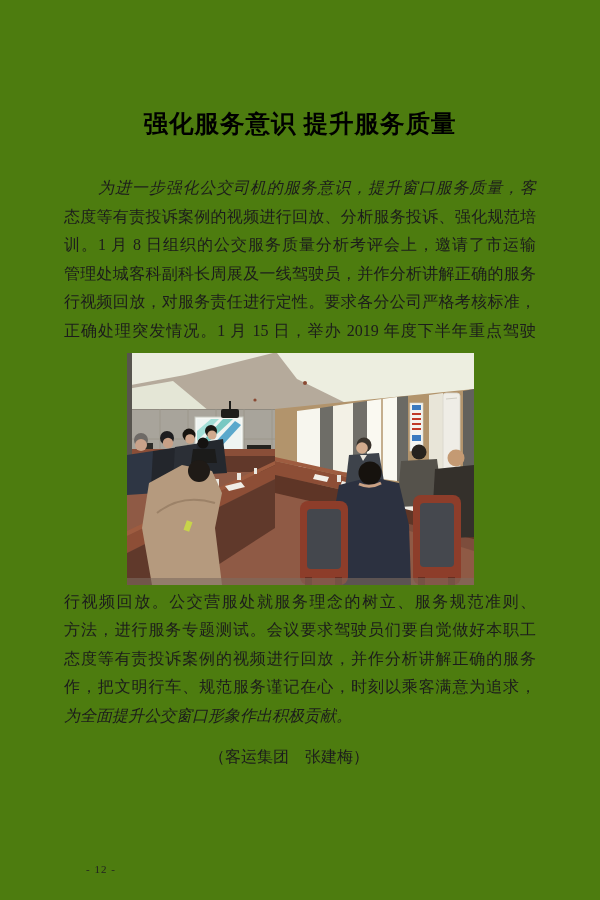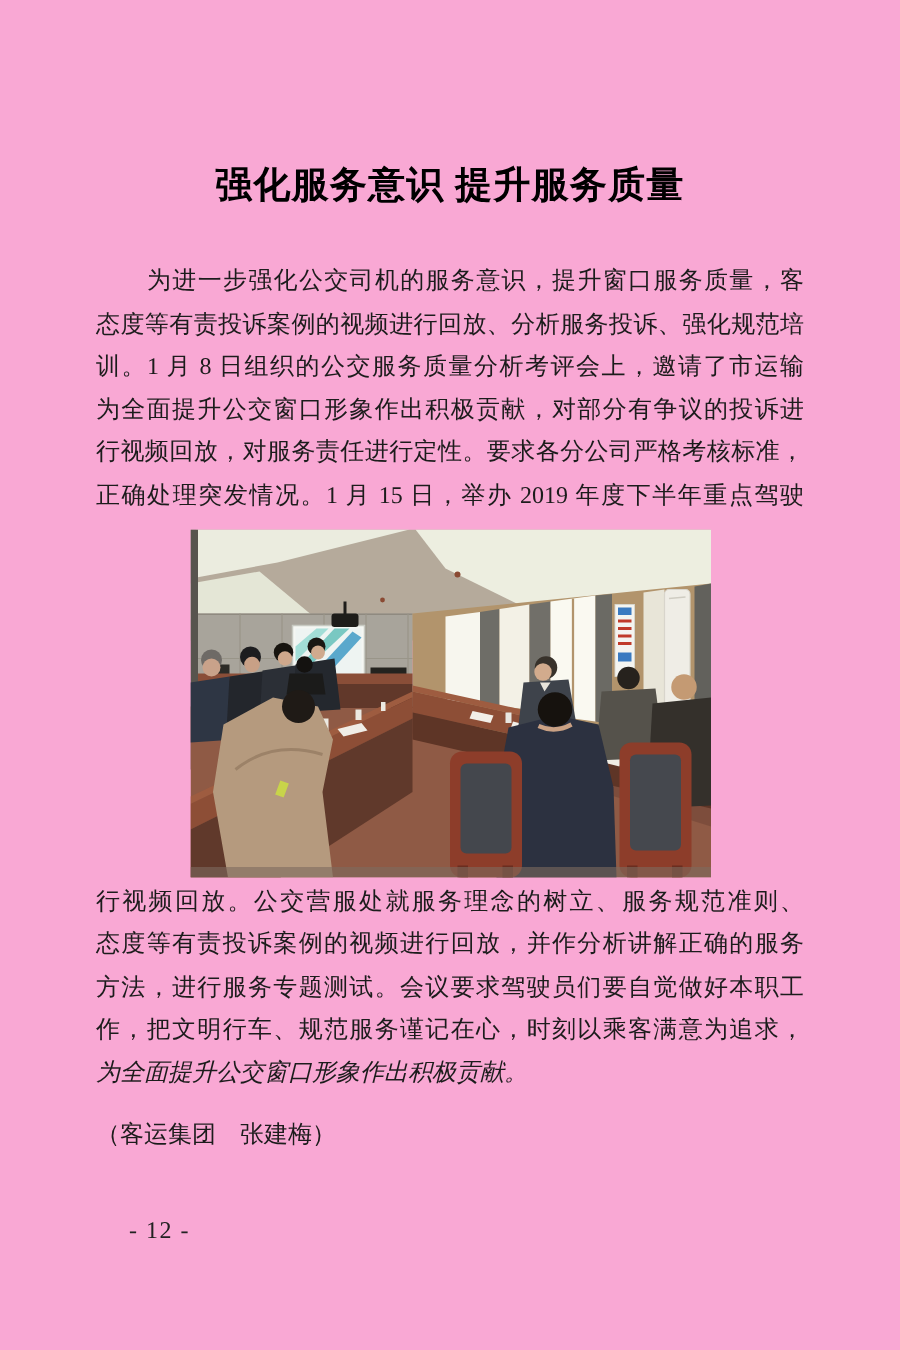--- a/index.html
+++ b/index.html
@@ -1,20 +1,20 @@
 <!DOCTYPE html>
 <html><head>
 <meta charset="utf-8">
 <style>
   html,body { margin:0; padding:0; background:#888; }
   .page {
     position:relative;
     width:600px; height:900px;
     margin:0 auto;
-    background:#f9a8d4;
+    background:#4d7c0f;
     font-family:"Liberation Serif","DejaVu Serif",serif;
     color:#1c1c1c;
     overflow:hidden;
   }
   .content { padding:0 64px; }
   .title {
     margin:0;
     padding-top:106px;
     text-align:center;
     font-size:24.5px;
@@ -24,55 +24,55 @@
     line-height:36px;
   }
   .body { margin-top:32px; }
   .line {
     font-size:16px;
     line-height:28.6px;
     text-align:justify;
     text-align-last:justify;
     white-space:nowrap;
   }
-  .line.indent { text-indent:34px; }
+  .line.indent { text-indent:34px;font-style:italic; }
   .line.last { text-align-last:left;font-style:italic; }
   .photo {
     width:347px; height:232px;
     margin:7px auto 3px auto;
     line-height:0;
   }
   .attribution {
     margin-top:12px;
-    text-align:left;
+    text-align:center;
     padding-right:22px;
     font-size:16px;
     line-height:28.6px;
     font-family:"Liberation Serif","DejaVu Serif",serif;
   }
   .pagenum {
     position:absolute;
-    left:86px; top:812px;
-    font-size:16px;
+    left:86px; top:863px;
+    font-size:11px;
     letter-spacing:1px;
     color:#222;
   }
 </style>
 </head>
 <body>
 
 <div class="page">
   <div class="content">
     <h1 class="title">强化服务意识 提升服务质量</h1>
 
     <div class="body">
       <div class="line indent">为进一步强化公交司机的服务意识，提升窗口服务质量，客</div>
       <div class="line">态度等有责投诉案例的视频进行回放、分析服务投诉、强化规范培</div>
       <div class="line">训。1 月 8 日组织的公交服务质量分析考评会上，邀请了市运输</div>
-      <div class="line">为全面提升公交窗口形象作出积极贡献，对部分有争议的投诉进</div>
+      <div class="line">管理处城客科副科长周展及一线驾驶员，并作分析讲解正确的服务</div>
       <div class="line">行视频回放，对服务责任进行定性。要求各分公司严格考核标准，</div>
       <div class="line">正确处理突发情况。1 月 15 日，举办 2019 年度下半年重点驾驶</div>
 
       <div class="photo">
         <svg viewBox="0 0 347 232" width="347" height="232" xmlns="http://www.w3.org/2000/svg">
 
           <g>
             <rect x="0" y="0" width="347" height="74" fill="#b5aa9b"></rect>
             <polygon points="150,0 347,0 347,42 233,57 170,26" fill="#edeee0"></polygon>
             <polygon points="4,0 146,0 58,22 4,32" fill="#ebecdf"></polygon>
@@ -226,22 +226,22 @@
             <rect x="293" y="150" width="34" height="64" rx="4" fill="#45484e"></rect>
             <rect x="291" y="224" width="7" height="8" fill="#6b2d1f"></rect>
             <rect x="321" y="224" width="7" height="8" fill="#6b2d1f"></rect>
           </g>
 
           <rect x="0" y="225" width="347" height="7" fill="#7d6a5f" opacity="0.6"></rect>
         </svg>
       </div>
 
       <div class="line">行视频回放。公交营服处就服务理念的树立、服务规范准则、</div>
+      <div class="line">方法，进行服务专题测试。会议要求驾驶员们要自觉做好本职工</div>
       <div class="line">态度等有责投诉案例的视频进行回放，并作分析讲解正确的服务</div>
-      <div class="line">方法，进行服务专题测试。会议要求驾驶员们要自觉做好本职工</div>
       <div class="line">作，把文明行车、规范服务谨记在心，时刻以乘客满意为追求，</div>
       <div class="line last">为全面提升公交窗口形象作出积极贡献。</div>
 
       <div class="attribution">（客运集团　张建梅）</div>
     </div>
   </div>
 
   <div class="pagenum">- 12 -</div>
 </div>
 

